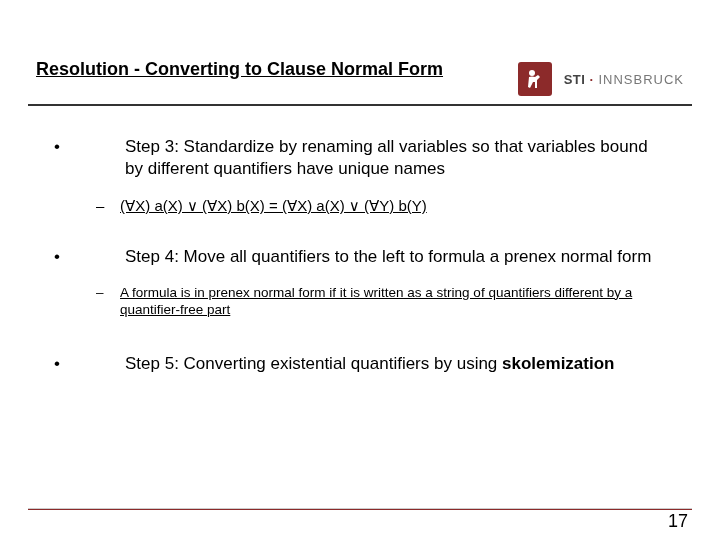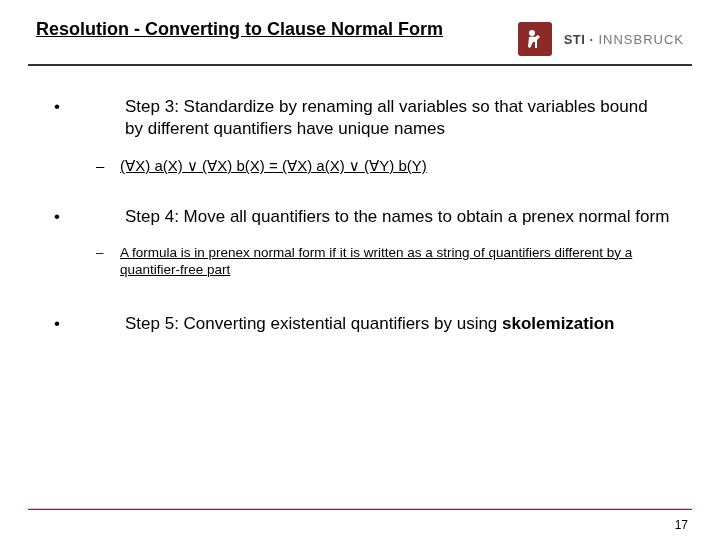--- a/index.html
+++ b/index.html
@@ -9,20 +9,21 @@
     background: #ffffff;
     font-family: Arial, Helvetica, sans-serif;
     position: relative;
     overflow: hidden;
   }
   .header {
     padding: 18px 36px 8px 36px;
     display: flex;
     justify-content: space-between;
     align-items: flex-start;
+    margin-top: 40px;
   }
   .title {
     font-size: 18px;
     font-weight: bold;
     color: #000;
     max-width: 420px;
     line-height: 1.25;
     text-decoration: underline;
     text-decoration-color: #000;
   }
@@ -79,21 +80,21 @@
     left: 28px;
     right: 28px;
     bottom: 30px;
     height: 2px;
     background: linear-gradient(to bottom, #ccc 0, #ccc 1px, #8c2a2a 1px, #8c2a2a 2px);
   }
   .page-num {
     position: absolute;
     right: 32px;
     bottom: 8px;
-    font-size: 12px;
+    font-size: 18px;
     color: #000;
   }
   .italic { }
 </style>
 </head>
 <body>
 
 <div class="header">
   <div class="title">Resolution - Converting to Clause Normal Form</div>
   <div class="logo-block">
@@ -118,21 +119,21 @@
     <div class="txt">Step 3: Standardize by renaming all variables so that variables bound by different quantifiers have unique names</div>
   </div>
   <div class="sub">
     <div class="dash">–</div>
     <div class="txt">(∀X) a(X) ∨ (∀X) b(X) = (∀X) a(X) ∨ (∀Y) b(Y)</div>
   </div>
 
   <div class="bullet">
     <div class="dot">•</div>
     <div class="txt">
-      <span>Step 4: Move all quantifiers to the names to obtain a </span><span class="italic">prenex normal form</span>
+      <span>Step 4: Move all quantifiers to the left to formula a </span><span class="italic">prenex normal form</span>
     </div>
   </div>
   <div class="sub small">
     <div class="dash">–</div>
     <div class="txt">A formula is in prenex normal form if it is written as a string of quantifiers different by a quantifier-free part</div>
   </div>
 
   <div class="bullet">
     <div class="dot">•</div>
     <div class="txt">

